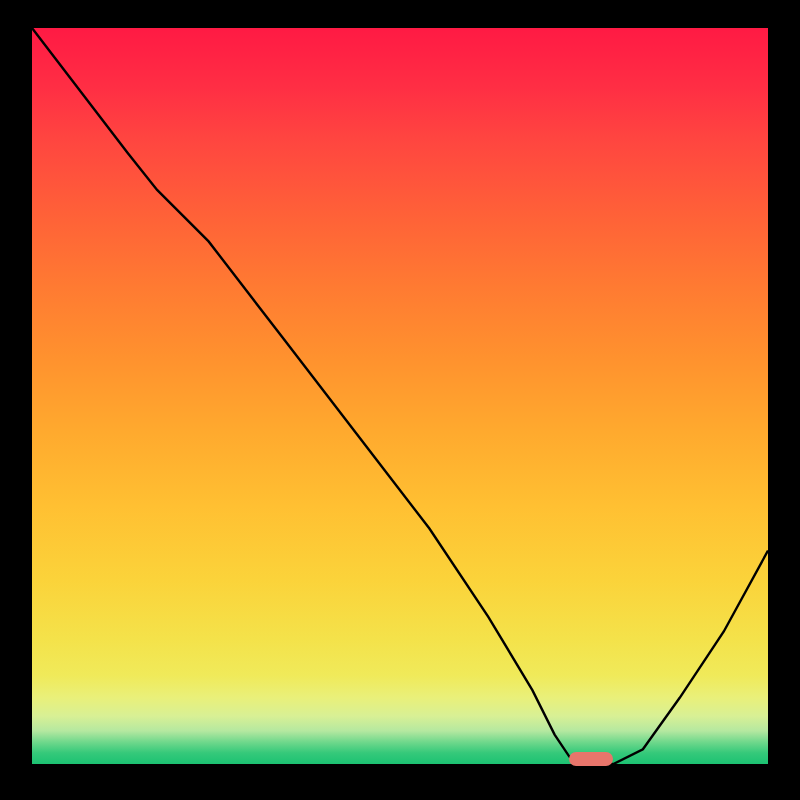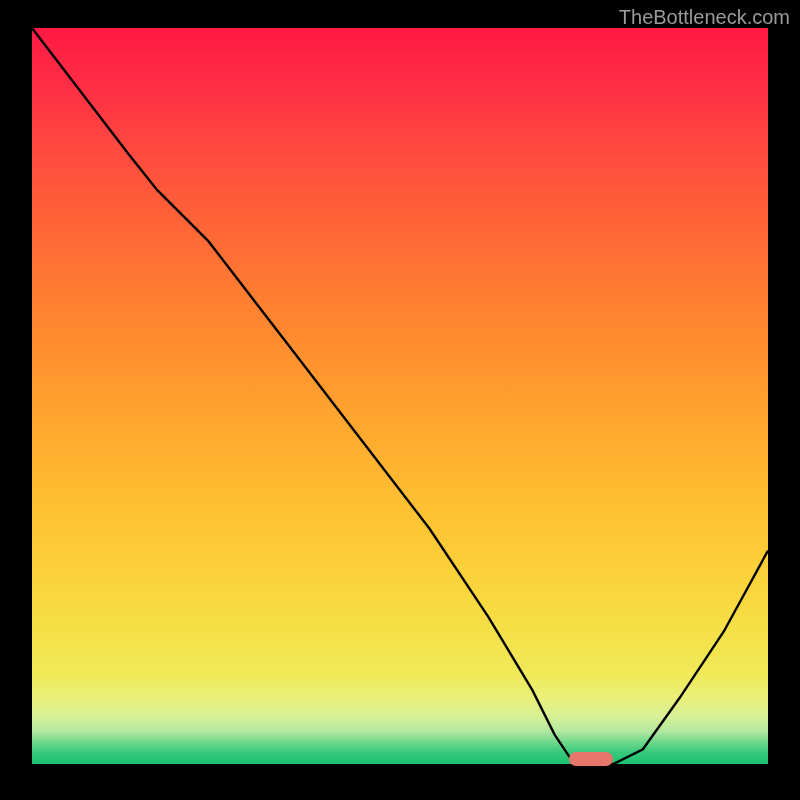--- a/index.html
+++ b/index.html
@@ -62,21 +62,20 @@
     position: absolute;
     height: 14px;
     border-radius: 7px;
     background: #e8756b;
   }
 </style>
 </head>
 <body>
 <div class="container">
 
-  <div class="watermark">TheBottleneck.com</div>
 
   <div class="plot-area">
 
     <svg class="curve" viewBox="0 0 736 736" preserveAspectRatio="none">
       <path id="line-path" d="M0.0 0.0 L95.7 125.1 L125.1 161.9 L176.6 213.4 L250.2 309.1 L323.8 404.8 L397.4 500.5 L456.3 588.8 L500.5 662.4 L522.6 706.6 L537.3 728.6 L559.4 736.0 L581.4 736.0 L610.9 721.3 L647.7 669.8 L691.8 603.5 L736.0 522.6" fill="none" stroke="#000000" stroke-width="2.4"></path>
     </svg>
 
     <div id="minimum-marker" class="marker" style="left: 537.28px; width: 44.16px; bottom: -2px;"></div>
   </div>
 

